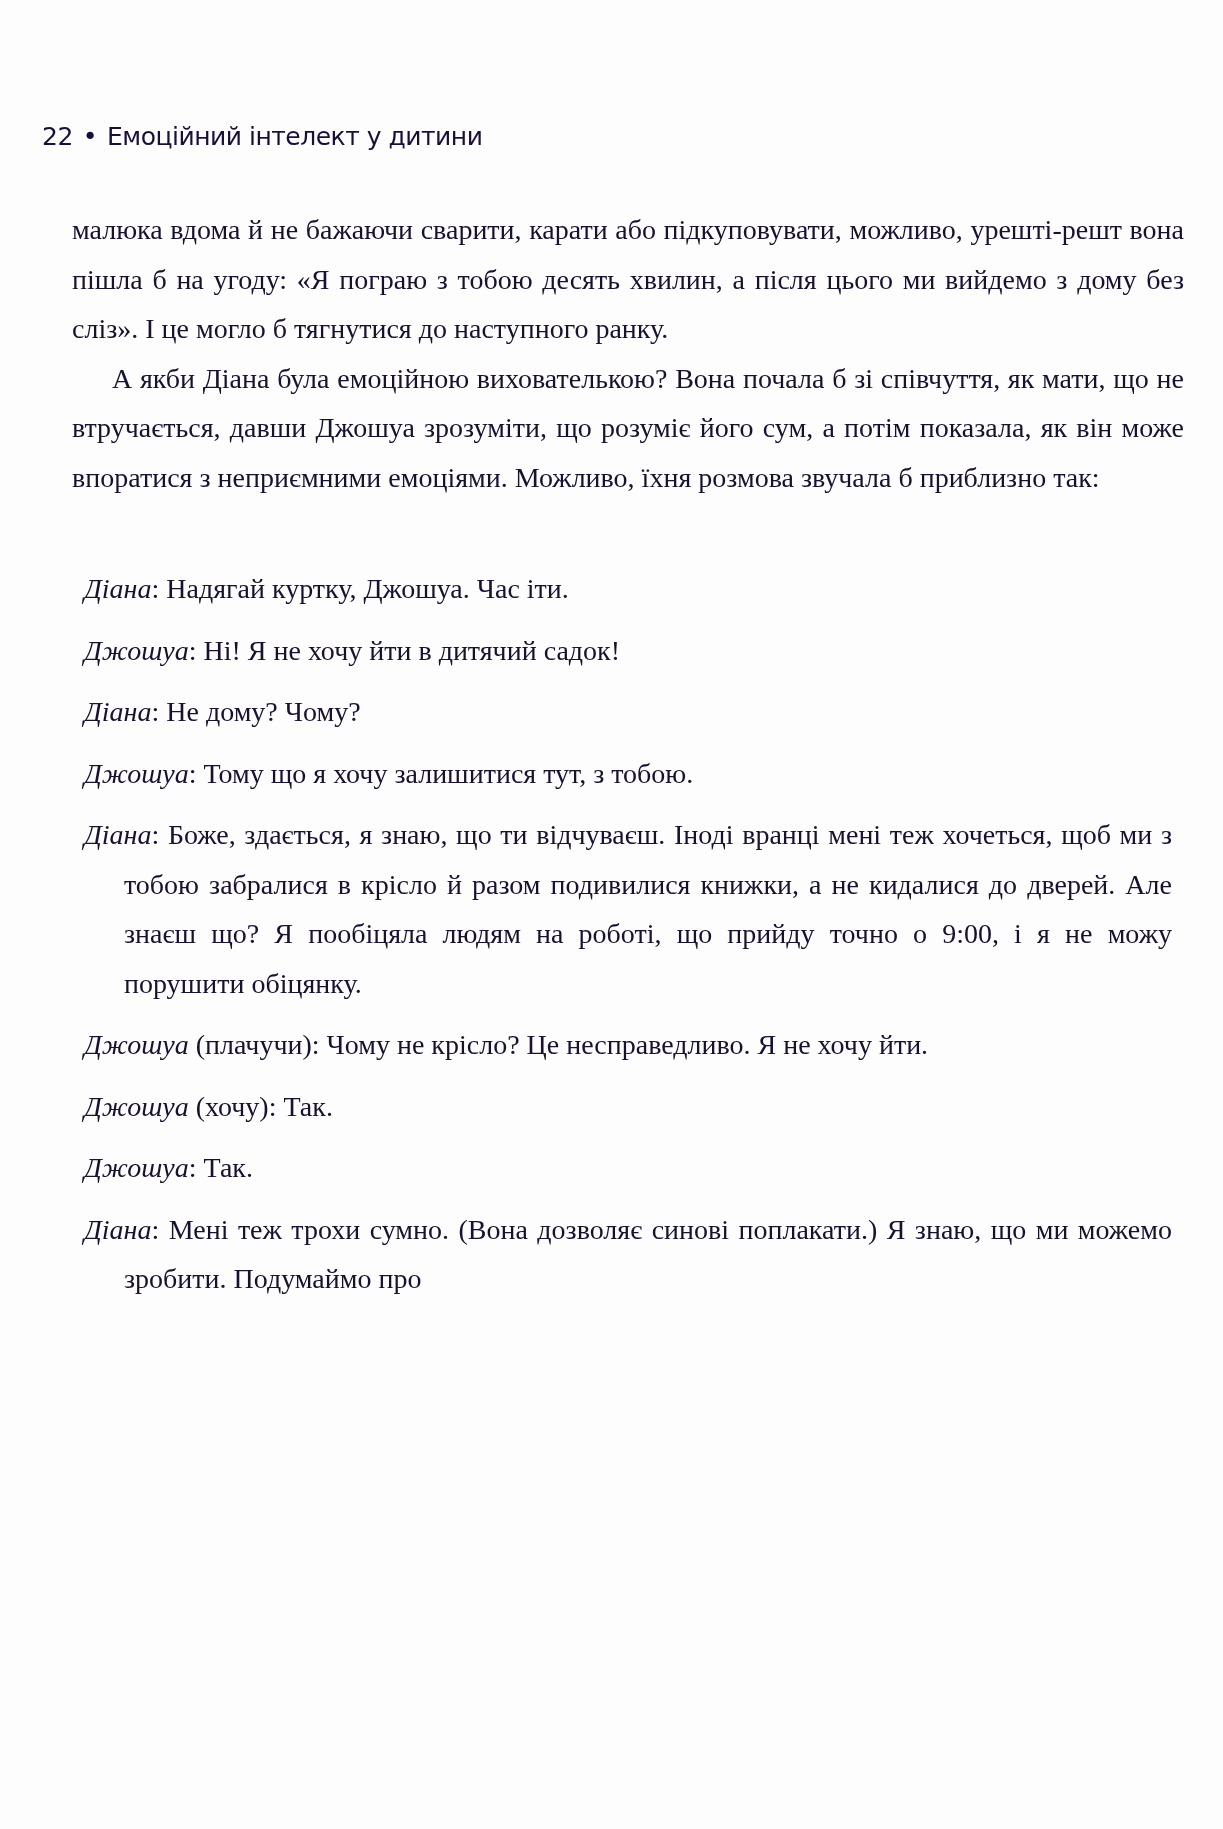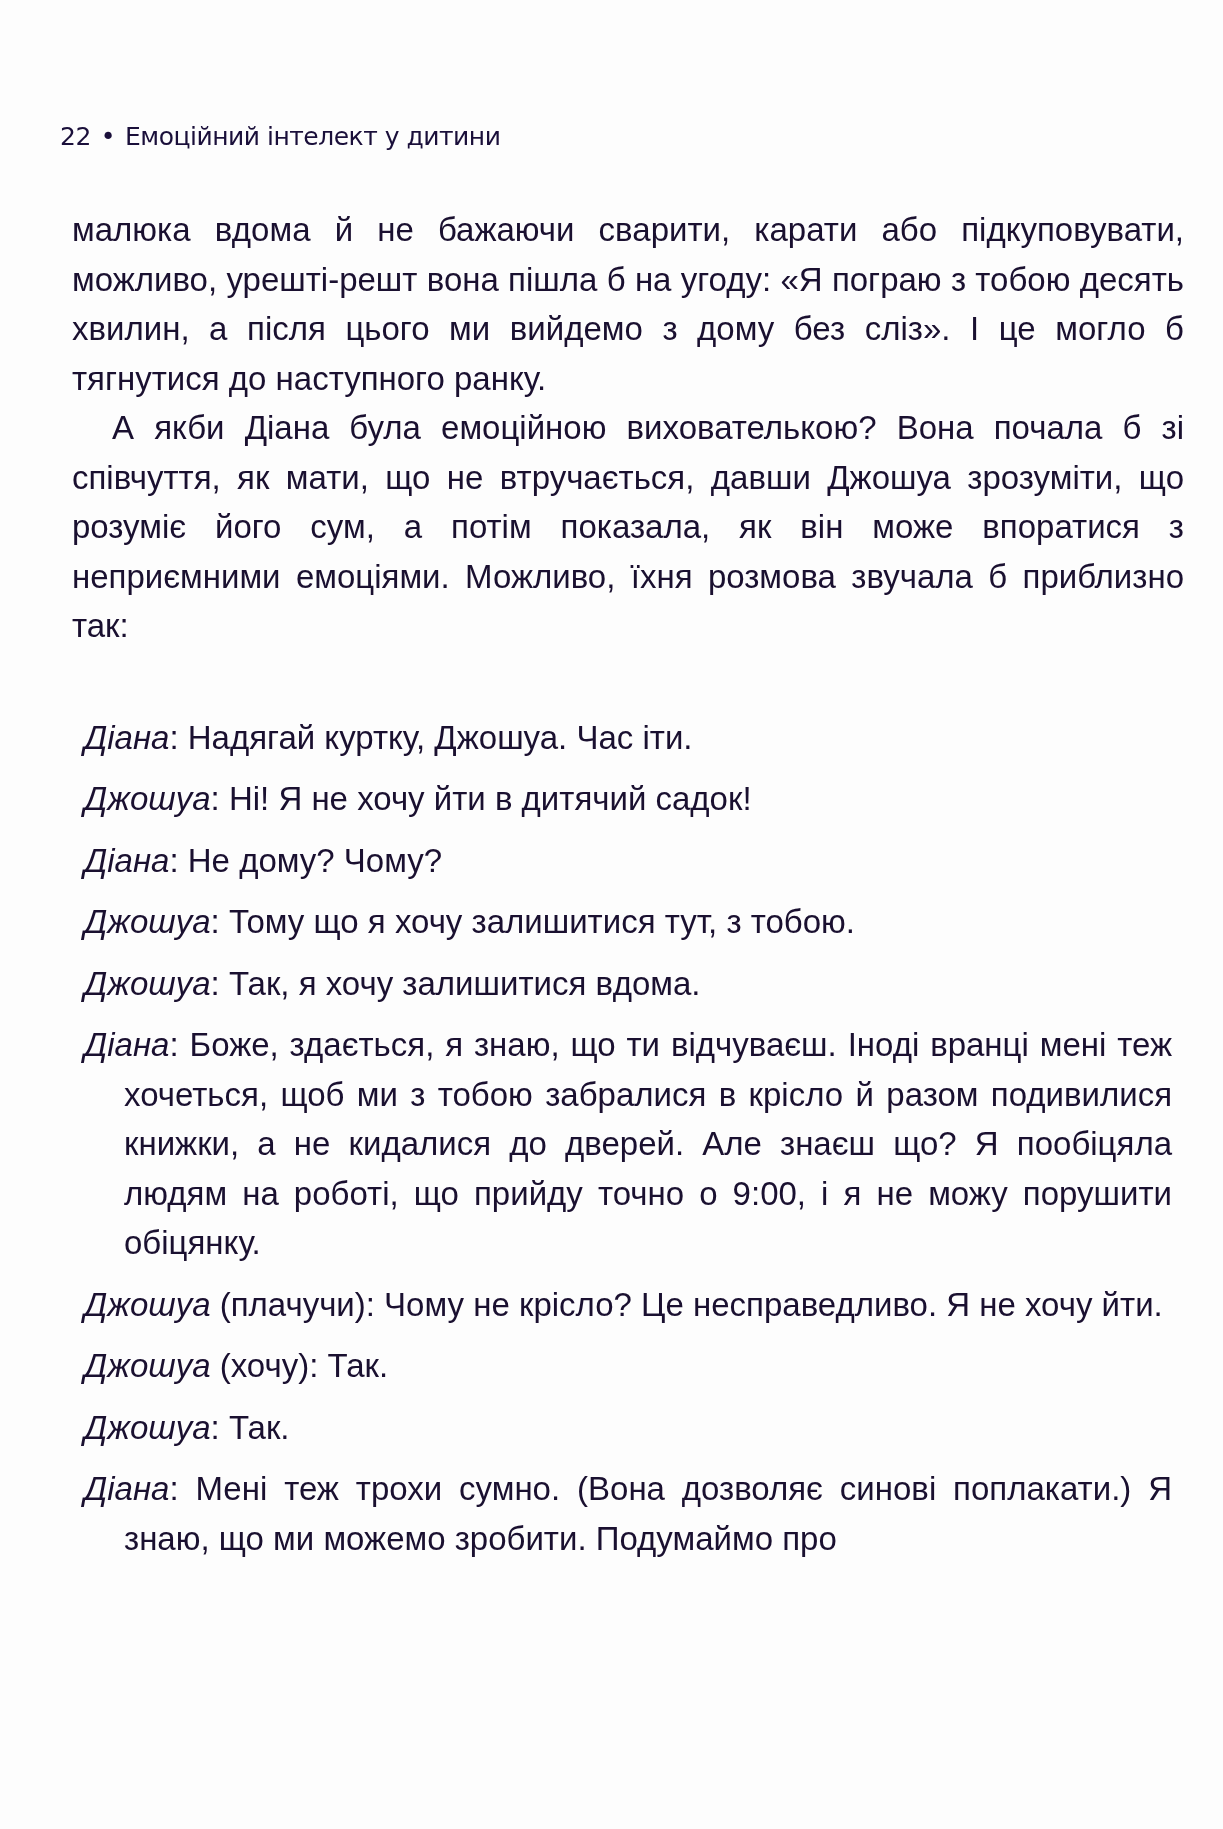--- a/index.html
+++ b/index.html
@@ -1,19 +1,19 @@
 <!DOCTYPE html>
 <html><head>
 <meta charset="utf-8">
 <style>
   html, body { margin:0; padding:0; }
   body { width:1223px; height:1829px; background:#fdfdfd; position:relative; overflow:hidden; color:#1a1030; }
-  .header { position:absolute; left:60px; top:122px; font-family:"DejaVu Sans", sans-serif; font-size:25px; letter-spacing:-0.5px; color:#1a0f3a; }
+  .header { position:absolute; left:42px; top:122px; font-family:"DejaVu Sans", sans-serif; font-size:25px; letter-spacing:-0.5px; color:#1a0f3a; }
   .header .dot { margin:0 10px; }
-  .body { position:absolute; left:72px; top:205px; width:1112px; font-family:Liberation Sans, sans-serif; font-size:33px; line-height:49.5px; }
+  .body { position:absolute; left:72px; top:205px; width:1112px; font-family:Liberation Serif, serif; font-size:28px; line-height:49.5px; }
   .para { margin:0; text-align:justify; text-align-last:left; }
   .para.indent { text-indent:40px; }
   .gap { height:50px; }
   .line { margin:12px; padding-left:40px; text-indent:-40px; text-align:justify; text-align-last:left; }
   .sp { font-style:italic; }
 </style>
 </head>
 <body>
 
 <div class="header">
@@ -22,20 +22,19 @@
 
 <div class="body">
   <p class="para">малюка вдома й не бажаючи сварити, карати або підкуповувати, можливо, урешті-решт вона пішла б на угоду: «Я пограю з тобою десять хвилин, а після цього ми вийдемо з дому без сліз». І це могло б тягнутися до наступного ранку.</p>
   <p class="para indent">А якби Діана була емоційною вихователькою? Вона почала б зі співчуття, як мати, що не втручається, давши Джошуа зрозуміти, що розуміє його сум, а потім показала, як він може впоратися з неприємними емоціями. Можливо, їхня розмова звучала б приблизно так:</p>
   <div class="gap"></div>
   <div id="dialogue">
     <p class="line"><span class="sp">Діана</span><span></span><span>: Надягай куртку, Джошуа. Час іти.</span></p>
     <p class="line"><span class="sp">Джошуа</span><span></span><span>: Ні! Я не хочу йти в дитячий садок!</span></p>
     <p class="line"><span class="sp">Діана</span><span></span><span>: Не дому? Чому?</span></p>
     <p class="line"><span class="sp">Джошуа</span><span></span><span>: Тому що я хочу залишитися тут, з тобою.</span></p>
-    <p class="line"><span class="sp">Джошуа</span><span></span><span>: Так, я хочу залишитися вдома.</span></p>
     <p class="line"><span class="sp">Діана</span><span></span><span>: Боже, здається, я знаю, що ти відчуваєш. Іноді вранці мені теж хочеться, щоб ми з тобою забралися в крісло й разом подивилися книжки, а не кидалися до дверей. Але знаєш що? Я пообіцяла людям на роботі, що прийду точно о 9:00, і я не можу порушити обіцянку.</span></p>
     <p class="line"><span class="sp">Джошуа</span><span> (плачучи)</span><span>: Чому не крісло? Це несправедливо. Я не хочу йти.</span></p>
     <p class="line"><span class="sp">Джошуа</span><span> (хочу)</span><span>: Так.</span></p>
     <p class="line"><span class="sp">Джошуа</span><span></span><span>: Так.</span></p>
     <p class="line"><span class="sp">Діана</span><span></span><span>: Мені теж трохи сумно. (Вона дозволяє синові поплакати.) Я знаю, що ми можемо зробити. Подумаймо про</span></p>
   </div>
 </div>
 
 </body></html>

